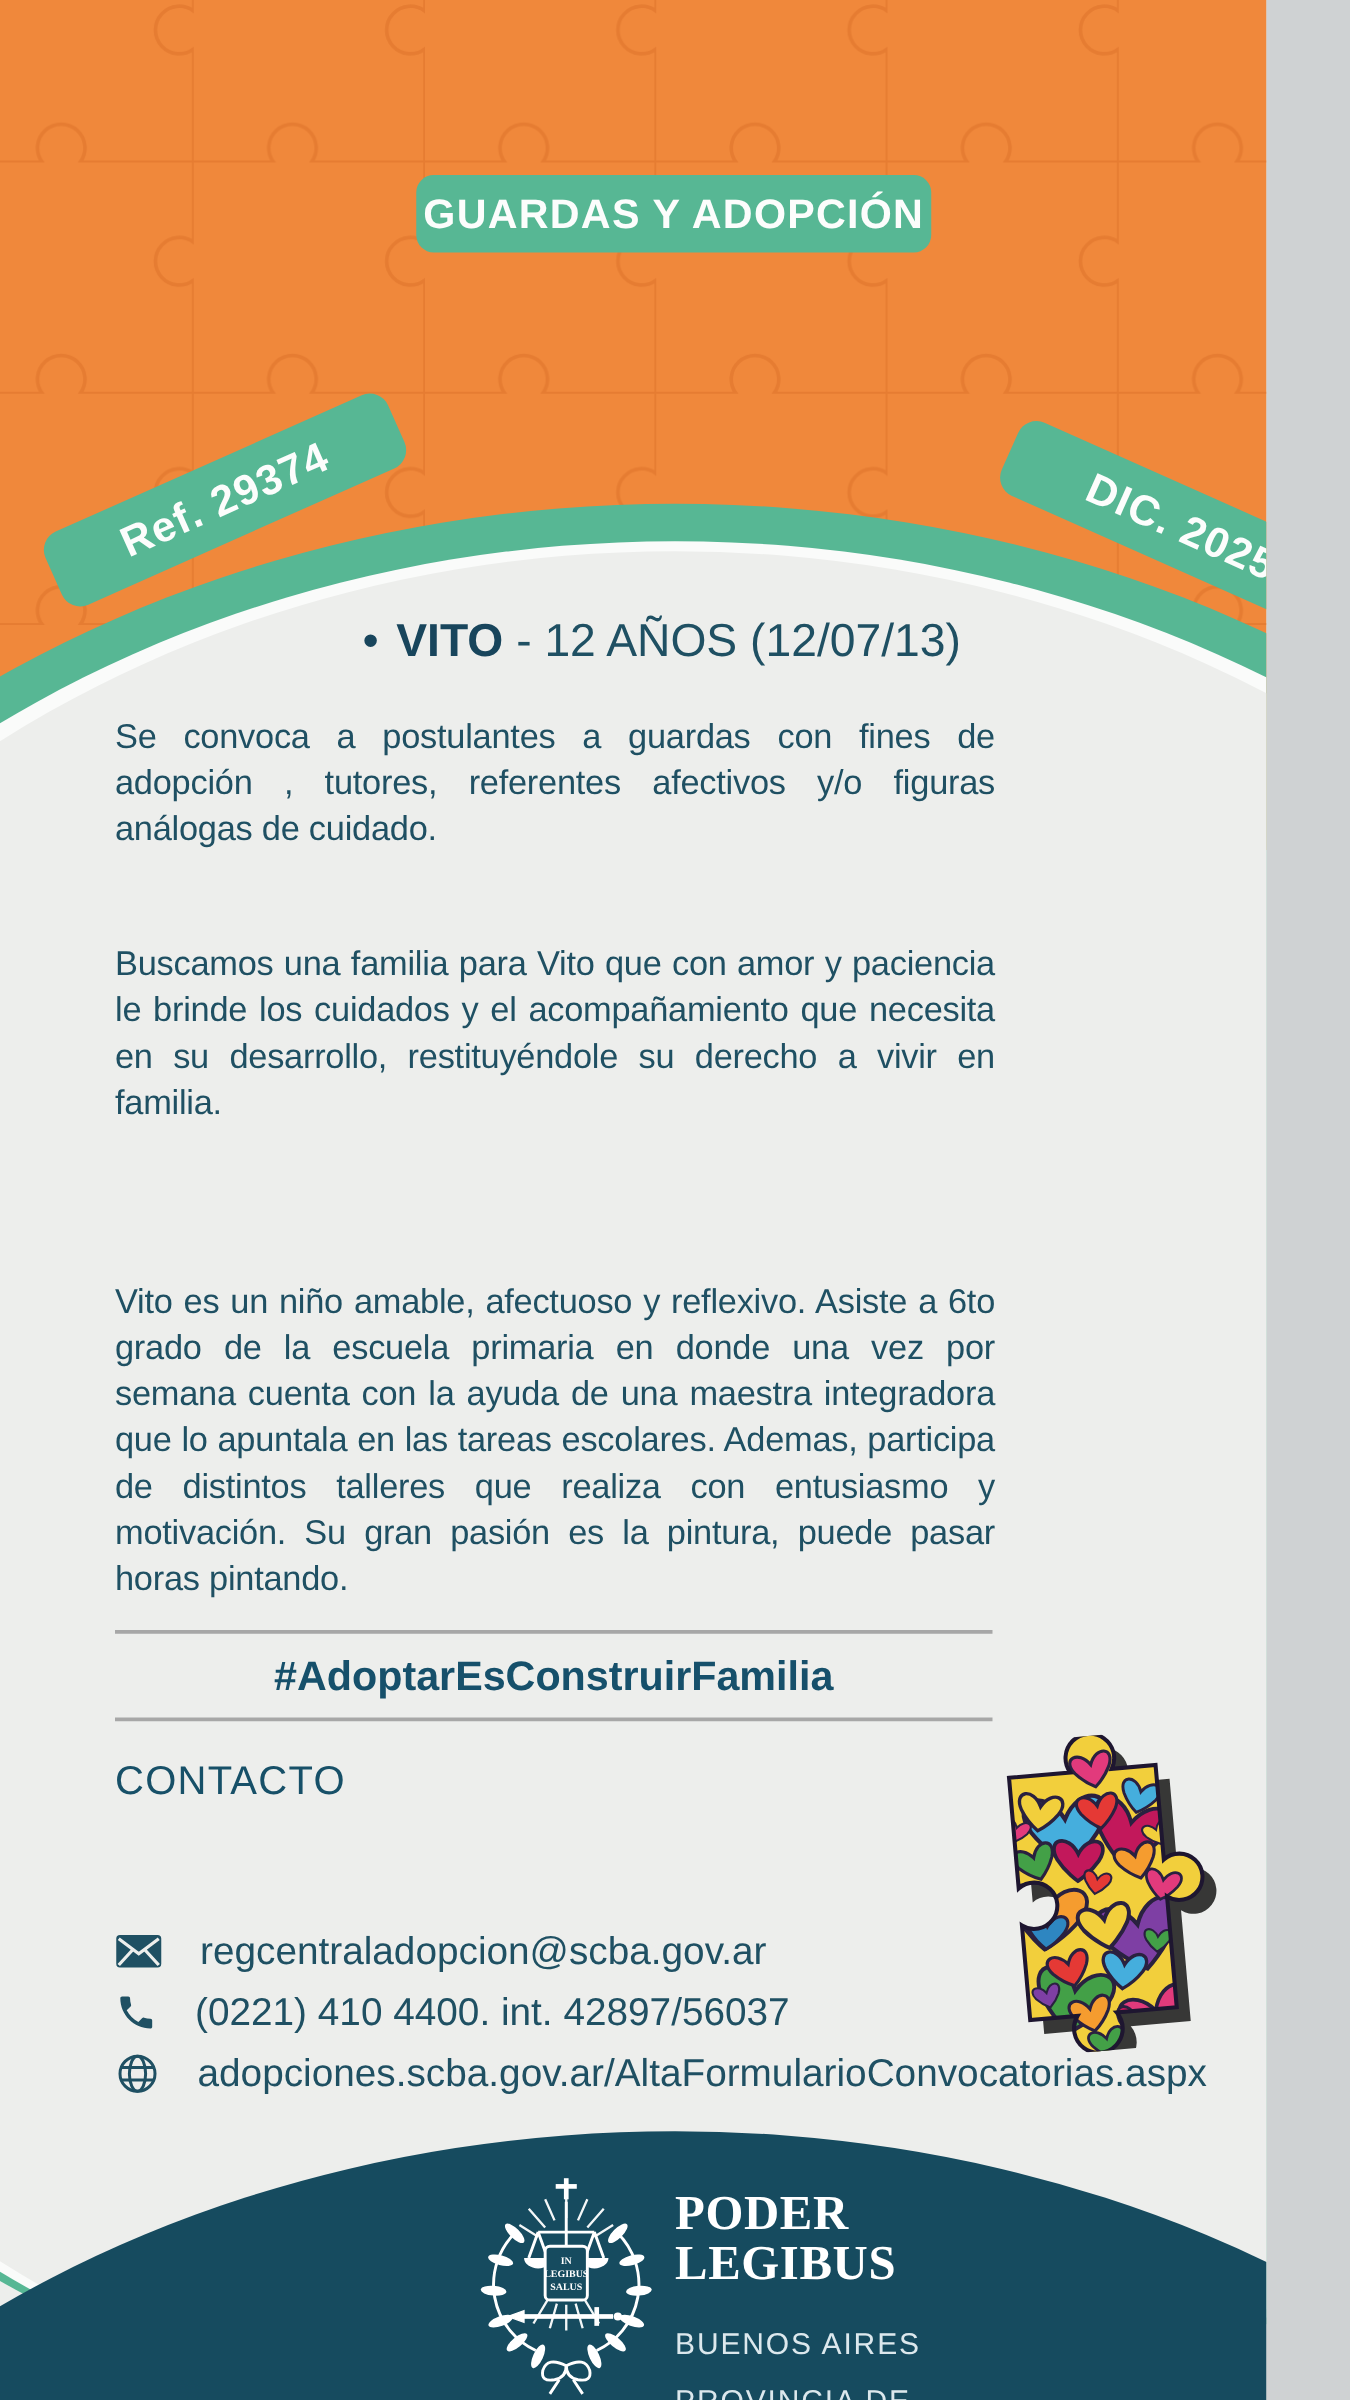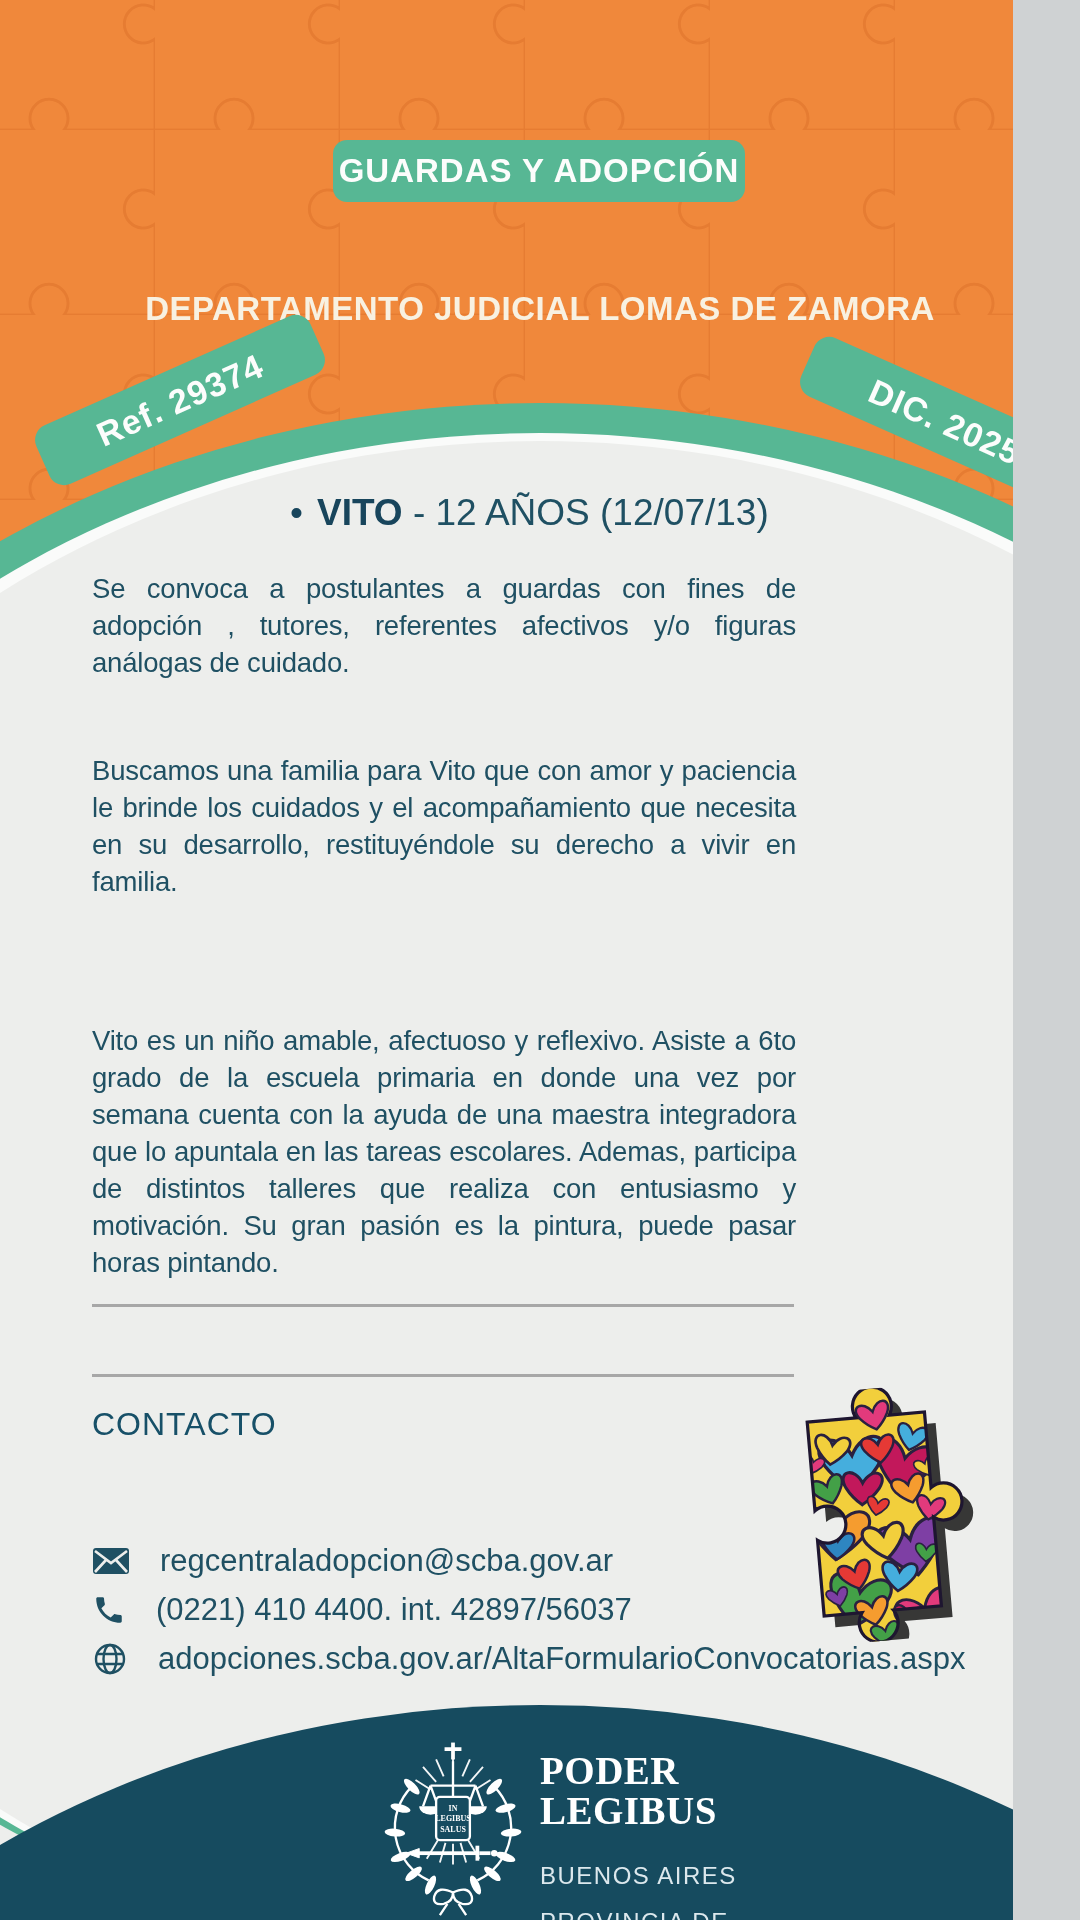--- a/index.html
+++ b/index.html
@@ -73,37 +73,37 @@
     </svg>
   </div>
 
   <div class="ell arc-teal"></div>
   <div class="ell arc-white"></div>
   <div class="ell arc-gray"></div>
 
   <div class="badge">
     <span>GUARDAS Y ADOPCIÓN</span>
   </div>
-  <div class="subtitle">DEPARTAMENTO JUDICIAL LOMAS DE ZAMORA</div>
   <div class="banner ref">
     <span>Ref. 29374</span>
   </div>
   <div class="banner dic">
     <span>DIC. 2025</span>
   </div>
 
   <div class="vito">
     <span class="bullet">•</span><b>VITO</b><span> - 12 AÑOS (12/07/13)</span>
   </div>
 
   <p class="copy p1">Se convoca a postulantes a guardas con fines de adopción , tutores, referentes afectivos  y/o figuras análogas de cuidado.</p>
   <p class="copy p2">Buscamos una familia para Vito que con amor y paciencia le brinde los cuidados y el acompañamiento que necesita en su desarrollo, restituyéndole su derecho a vivir en familia.</p>
   <p class="copy p3">Vito es un niño amable, afectuoso y reflexivo. Asiste a 6to grado de la escuela primaria en donde una vez por semana cuenta con la ayuda de una maestra integradora que lo apuntala en las tareas escolares. Ademas, participa de distintos talleres que realiza con entusiasmo y motivación. Su gran pasión es la pintura, puede pasar horas pintando.</p>
 
   <div class="divider d1"></div>
+  <div class="hashtag">#AdoptarEsConstruirFamilia</div>
   <div class="divider d2"></div>
 
   <div class="contact-heading">CONTACTO</div>
 
   <div class="crow r-email">
     <span class="ic">
       <svg width="38" height="28" viewBox="0 0 38 28">
         <rect x="1" y="1" width="36" height="26" rx="3" fill="#1F5063"></rect>
         <path d="M3 4 L19 16 L35 4 M3 25 L14 13 M35 25 L24 13" stroke="#EDEEEC" stroke-width="2.6" fill="none"></path>
       </svg>

